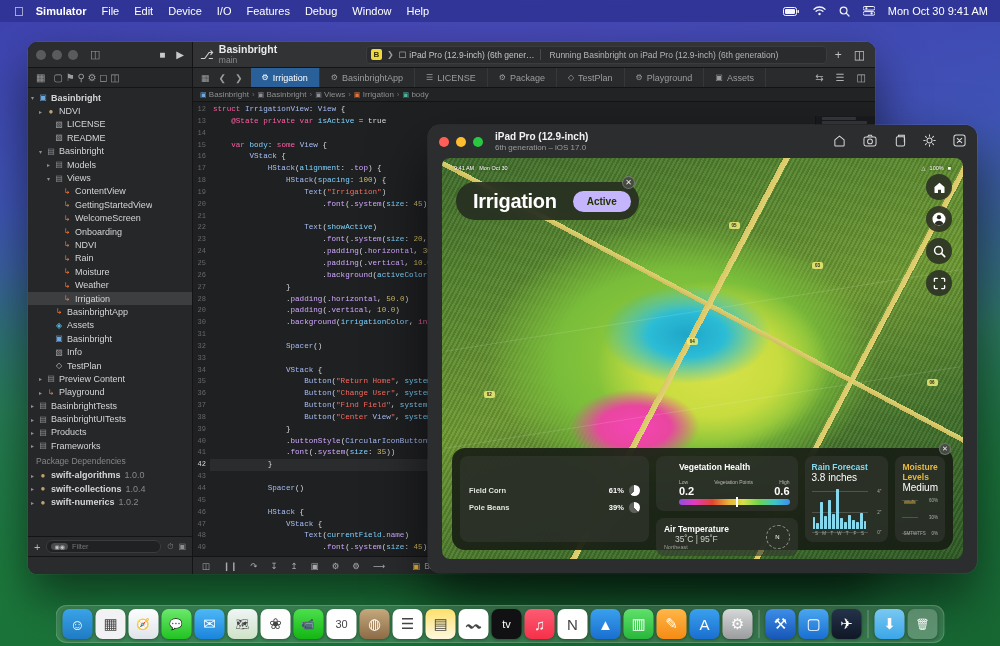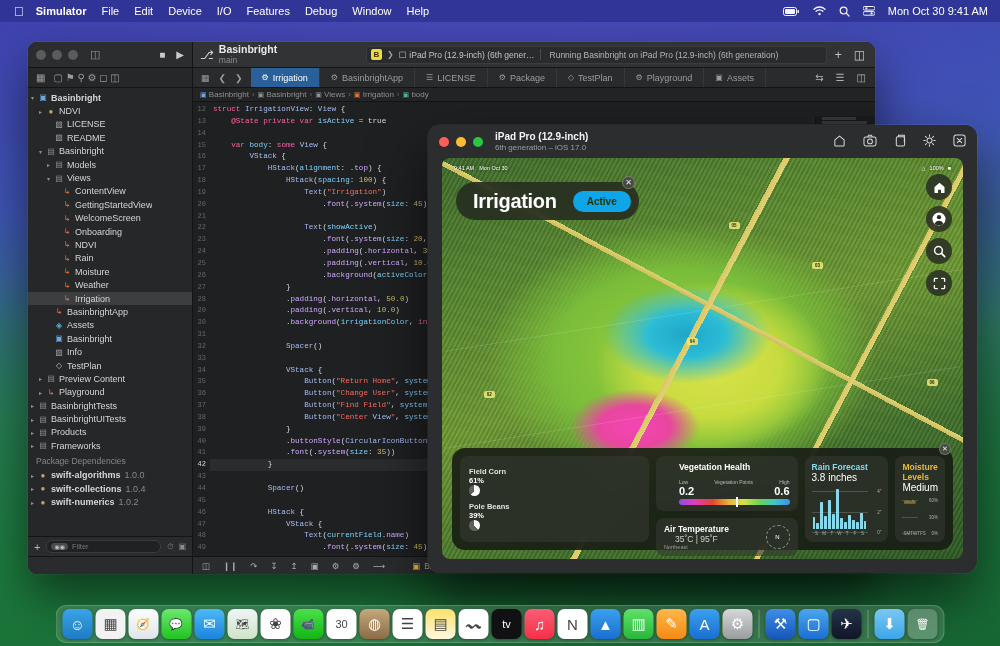--- a/index.html
+++ b/index.html
@@ -172,21 +172,21 @@
      align-items:center; padding:0 12px; color:#fff; font-size:5.5px; z-index:5; text-shadow:0 0 3px rgba(0,0,0,.7);}
   .sim-statusbar .sright { margin-left:auto; display:flex; align-items:center; gap:4px; }
 
   .irr-pill {
     position:absolute; left:14px; top:24px; height:38px; display:flex; align-items:center;
     background:rgba(36,41,32,.86); border-radius:19px; padding:0 8px 0 17px; gap:16px;
     backdrop-filter:blur(8px); z-index:6;
   }
   .irr-pill .title { color:#fff; font-size:20px; font-weight:bold; letter-spacing:-.3px; }
   .irr-pill .active {
-    background:#0ea5e9; color:#213300; font-size:10px; font-weight:bold;
+    background:#c4b5fd; color:#213300; font-size:10px; font-weight:bold;
     border-radius:13px; padding:5px 14px;
   }
   .pill-close {
     position:absolute; left:180px; top:18px; width:13px; height:13px; border-radius:50%;
     background:rgba(70,74,66,.92); color:#e7e8e5; font-size:8px;
     display:flex; align-items:center; justify-content:center; z-index:7; border:.5px solid rgba(255,255,255,.25);
   }
 
   .side-ctrls { position:absolute; right:11px; top:16px; display:flex; flex-direction:column; gap:6px; z-index:6; }
   .ctrl-btn { width:26px; height:26px; border-radius:50%; background:rgba(38,40,34,.82);
@@ -201,21 +201,21 @@
     background:rgba(22,26,19,.88); border-radius:13px; backdrop-filter:blur(14px);
     display:flex; padding:8px; gap:7px; z-index:6;
   }
   .dash-close { position:absolute; right:2px; top:-5px; width:12px; height:12px; border-radius:50%;
      background:rgba(72,76,68,.95); color:#eceee9; font-size:7px; display:flex; align-items:center;
      justify-content:center; z-index:8; border:.5px solid rgba(255,255,255,.22);}
   .dash-col-left { width:200px; display:flex; flex-direction:column; gap:7px; }
   .plot-title { color:#fff; font-size:23px; font-weight:normal; letter-spacing:-.4px; padding:5px 0 0 7px; }
   .crops-card { flex:1; background:rgba(52,56,48,.62); border-radius:8px; padding:6px 9px;
      display:flex; flex-direction:column; justify-content:center; gap:6px; }
-  .crop-row { display:flex; align-items:flex-start; font-size:7.5px; color:#dfe1dc;flex-direction:column; }
+  .crop-row { display:flex; align-items:center; font-size:7.5px; color:#dfe1dc; }
   .crop-row .nm { flex:1; font-weight:bold; }
   .crop-row .pct { font-weight:bold; margin-right:5px; color:#fff;}
   .pie { width:11px; height:11px; border-radius:50%; }
 
   .dash-col-mid { width:150px; display:flex; flex-direction:column; gap:7px; }
   .veg-card, .air-card { background:rgba(52,56,48,.62); border-radius:8px; padding:6px 8px; }
   .veg-card { flex:1;padding-left:23px; }
   .air-card { flex:1; display:flex; align-items:center; gap:6px; }
   .card-h { color:#fff; font-size:8.5px; font-weight:bold; }
   .veg-scale-labels { display:flex; font-size:5px; color:#b7b9b4; margin-top:7px; }

